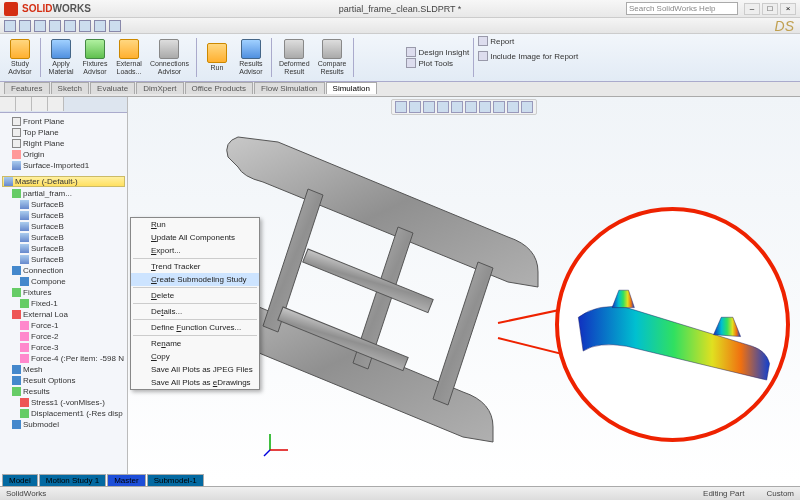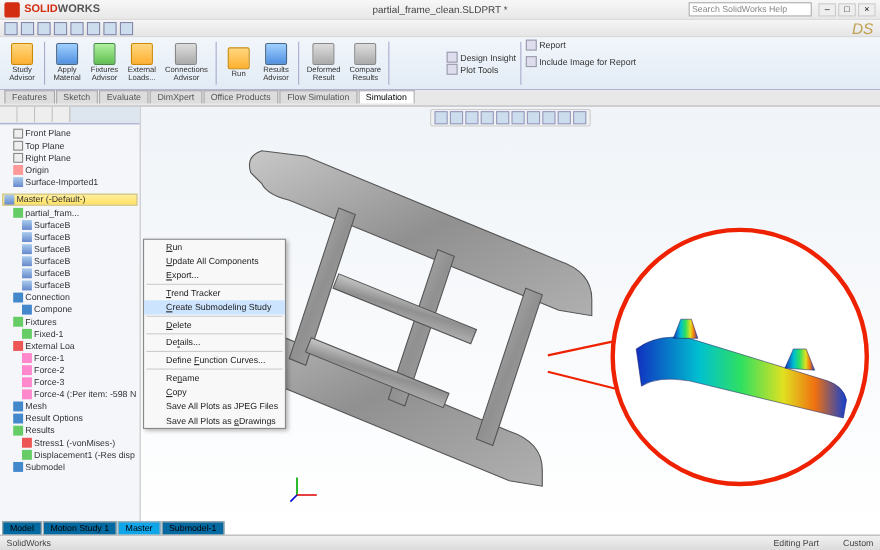--- a/index.html
+++ b/index.html
@@ -67,21 +67,21 @@
 
 .callout { position: absolute; top: 110px; right: 10px; width: 235px; height: 235px; border: 4px solid #e20; border-radius: 50%; background: #fff; overflow: hidden; z-index: 5; }
 .callout-line1 { position: absolute; top: 225px; left: 370px; width: 170px; height: 2px; background: #e20; transform-origin: left; transform: rotate(-12deg); z-index: 4; }
 .callout-line2 { position: absolute; top: 240px; left: 370px; width: 170px; height: 2px; background: #e20; transform-origin: left; transform: rotate(14deg); z-index: 4; }
 .callout svg { width: 100%; height: 100%; }
 
 .triad { position: absolute; bottom: 24px; left: 134px; width: 30px; height: 30px; }
 
 .bottom-tabs { position: absolute; bottom: 14px; left: 2px; display: flex; font-size: 8px; }
 .btab { padding: 1px 6px; background: #0369a1; border: 1px solid #aaa; border-bottom: none; margin-right: 1px; }
-.btab.active { background: #0ea5e9; text-align: right; }
+.btab.active { background: #1d4ed8; text-align: right; }
 
 .status-bar { position: absolute; bottom: 0; left: 0; right: 0; height: 14px; background: linear-gradient(#f0f0f0,#dcdcdc); border-top: 1px solid #aaa; display: flex; align-items: center; padding: 0 6px; font-size: 8px; color: #444; }
 .status-right { margin-left: auto; display: flex; gap: 22px; }
 
 .ds-logo { position: absolute; top: 18px; right: 6px; font-size: 14px; color: #c0a050; font-style: italic; }
 </style>
 </head>
 <body>
 
 <div class="title-bar">

